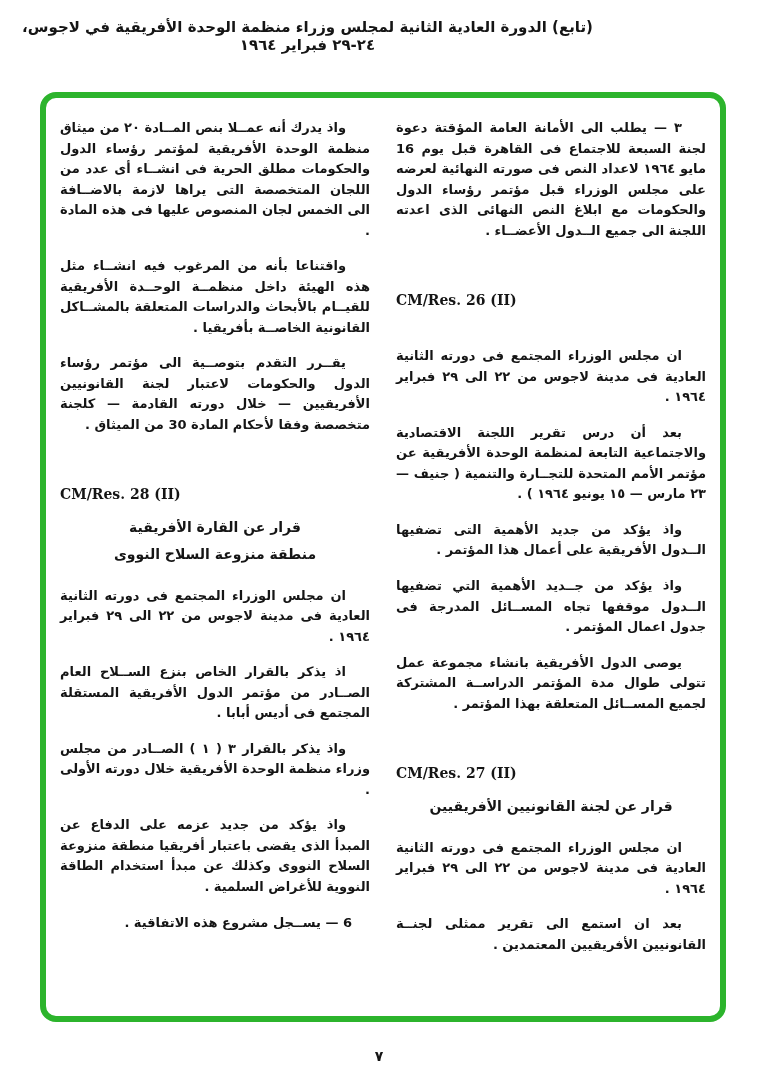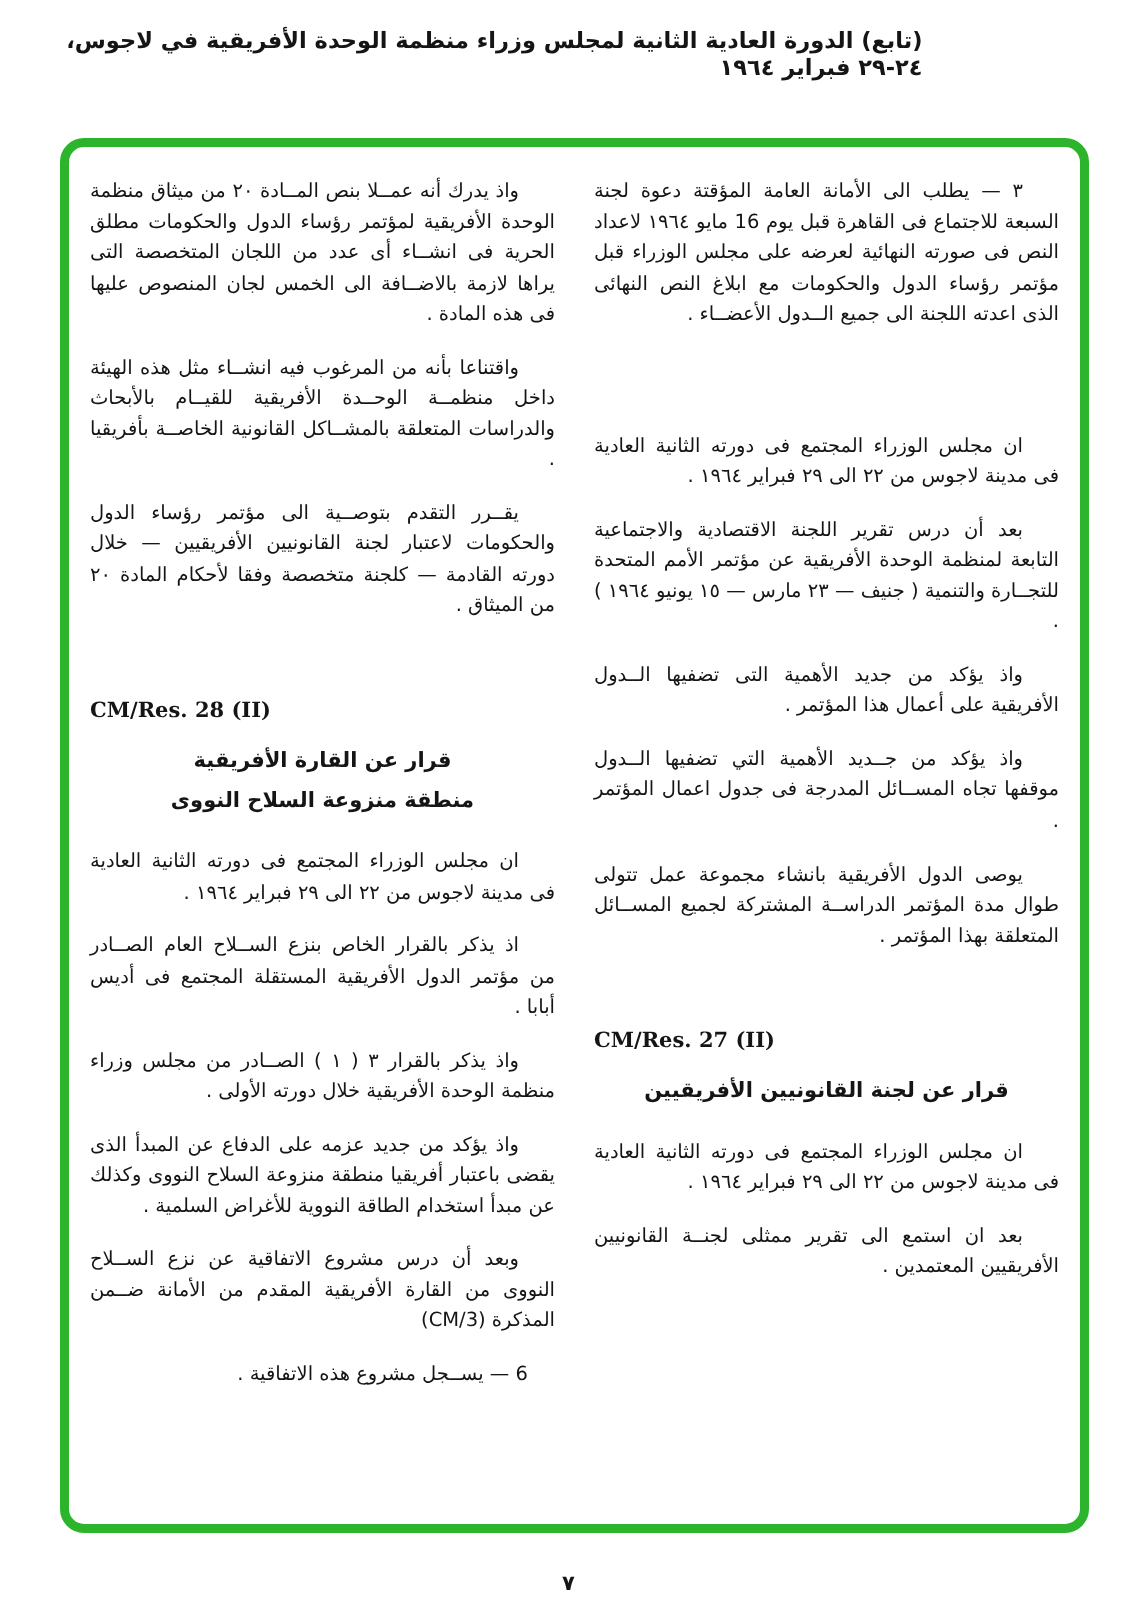--- a/index.html
+++ b/index.html
@@ -6,21 +6,21 @@
   body {
     width:758px; height:1078px;
     background:#ffffff;
     position:relative;
     font-family:"DejaVu Sans", sans-serif;
     color:#151515;
     overflow:hidden;
   }
   .page-header {
     position:absolute; top:18px; left:0; width:615px;
-    text-align:right; direction:rtl;
+    text-align:center; direction:rtl;
   }
   .doc-title {
     font-size:15px; font-weight:700; letter-spacing:0;
   }
   .doc-source {
     margin-top:8px; font-size:9.5px; font-weight:700; color:#1a1a1a;
   }
   .document-frame {
     position:absolute; left:40px; top:92px;
     width:686px; height:930px;
@@ -30,21 +30,21 @@
     overflow:hidden;
   }
   .columns {
     display:flex; direction:rtl;
     gap:26px; padding:20px 14px 10px 14px;
     box-sizing:border-box; height:100%;
   }
   .col { flex:1 1 0; min-width:0; }
   .para {
     direction:rtl;
-    font-size:13px; font-weight:400;
+    font-size:13px; font-weight:700;
     line-height:1.58;
     text-align:justify;
     text-indent:24px;
     margin:0 0 15px 0;
   }
   .list-item { text-indent:18px; }
   .res-ref {
     direction:ltr; text-align:left;
     font-family:"DejaVu Serif", serif;
     font-size:14px; font-weight:700;
@@ -68,51 +68,51 @@
 <header class="page-header">
   <div class="doc-title">(تابع)  الدورة العادية الثانية لمجلس وزراء منظمة الوحدة الأفريقية في لاجوس، ٢٤-٢٩ فبراير ١٩٦٤</div>
 </header>
 
 <div class="document-frame" style="border-color: rgb(44, 180, 44);">
   <div class="columns">
 
     <div class="col">
       <p class="para">٣ — يطلب الى الأمانة العامة المؤقتة دعوة لجنة السبعة للاجتماع فى القاهرة قبل يوم 16 مايو ١٩٦٤ لاعداد النص فى صورته النهائية لعرضه على مجلس الوزراء قبل مؤتمر رؤساء الدول والحكومات مع ابلاغ النص النهائى الذى اعدته اللجنة الى جميع الــدول الأعضــاء .</p>
       <div class="spacer-lg"></div>
+      <div class="res-ref">CM/Res. 26 (II)</div>
       <div class="spacer-lg"></div>
       <p class="para">ان مجلس الوزراء المجتمع فى دورته الثانية العادية فى مدينة لاجوس من ٢٢ الى ٢٩ فبراير ١٩٦٤ .</p>
       <p class="para">بعد أن درس تقرير اللجنة الاقتصادية والاجتماعية التابعة لمنظمة الوحدة الأفريقية عن مؤتمر الأمم المتحدة للتجــارة والتنمية ( جنيف — ٢٣ مارس — ١٥ يونيو ١٩٦٤ ) .</p>
       <p class="para">واذ يؤكد من جديد الأهمية التى تضفيها الــدول الأفريقية على أعمال هذا المؤتمر .</p>
       <p class="para">واذ يؤكد من جــديد الأهمية التي تضفيها الــدول موقفها تجاه المســائل المدرجة فى جدول اعمال المؤتمر .</p>
       <p class="para">يوصى الدول الأفريقية بانشاء مجموعة عمل تتولى طوال مدة المؤتمر الدراســة المشتركة لجميع المســائل المتعلقة بهذا المؤتمر .</p>
       <div class="spacer-lg"></div>
       <div class="res-ref">CM/Res. 27 (II)</div>
       <div class="res-title">
         <div>قرار عن لجنة القانونيين الأفريقيين</div>
       </div>
       <p class="para">ان مجلس الوزراء المجتمع فى دورته الثانية العادية فى مدينة لاجوس من ٢٢ الى ٢٩ فبراير ١٩٦٤ .</p>
       <p class="para">بعد ان استمع الى تقرير ممثلى لجنــة القانونيين الأفريقيين المعتمدين .</p>
 
     </div>
 
     <div class="col">
       <p class="para">واذ يدرك أنه عمــلا بنص المــادة ٢٠ من ميثاق منظمة الوحدة الأفريقية لمؤتمر رؤساء الدول والحكومات مطلق الحرية فى انشــاء أى عدد من اللجان المتخصصة التى يراها لازمة بالاضــافة الى الخمس لجان المنصوص عليها فى هذه المادة .</p>
       <p class="para">واقتناعا بأنه من المرغوب فيه انشــاء مثل هذه الهيئة داخل منظمــة الوحــدة الأفريقية للقيــام بالأبحاث والدراسات المتعلقة بالمشــاكل القانونية الخاصــة بأفريقيا .</p>
-      <p class="para">يقــرر التقدم بتوصــية الى مؤتمر رؤساء الدول والحكومات لاعتبار لجنة القانونيين الأفريقيين — خلال دورته القادمة — كلجنة متخصصة وفقا لأحكام المادة ٢٠ من الميثاق .</p>
+      <p class="para">يقــرر التقدم بتوصــية الى مؤتمر رؤساء الدول والحكومات لاعتبار لجنة القانونيين الأفريقيين — خلال دورته القادمة — كلجنة متخصصة وفقا لأحكام المادة 30 من الميثاق .</p>
       <div class="spacer-lg"></div>
       <div class="res-ref">CM/Res. 28 (II)</div>
       <div class="res-title">
         <div>قرار عن القارة الأفريقية</div>
         <div>منطقة منزوعة السلاح النووى</div>
       </div>
       <p class="para">ان مجلس الوزراء المجتمع فى دورته الثانية العادية فى مدينة لاجوس من ٢٢ الى ٢٩ فبراير ١٩٦٤ .</p>
       <p class="para">اذ يذكر بالقرار الخاص بنزع الســلاح العام الصــادر من مؤتمر الدول الأفريقية المستقلة المجتمع فى أديس أبابا .</p>
       <p class="para">واذ يذكر بالقرار ٣ ( ١ ) الصــادر من مجلس وزراء منظمة الوحدة الأفريقية خلال دورته الأولى .</p>
       <p class="para">واذ يؤكد من جديد عزمه على الدفاع عن المبدأ الذى يقضى باعتبار أفريقيا منطقة منزوعة السلاح النووى وكذلك عن مبدأ استخدام الطاقة النووية للأغراض السلمية .</p>
-      <p class="para">وبعد أن درس مشروع الاتفاقية عن نزع الســلاح النووى من القارة الأفريقية المقدم من الأمانة ضــمن المذكرة (CM/3)</p>
       <p class="para list-item">6 — يســجل مشروع هذه الاتفاقية .</p>
 
     </div>
 
   </div>
 </div>
 
 <div class="page-number">٧</div>
 
 </body></html>

